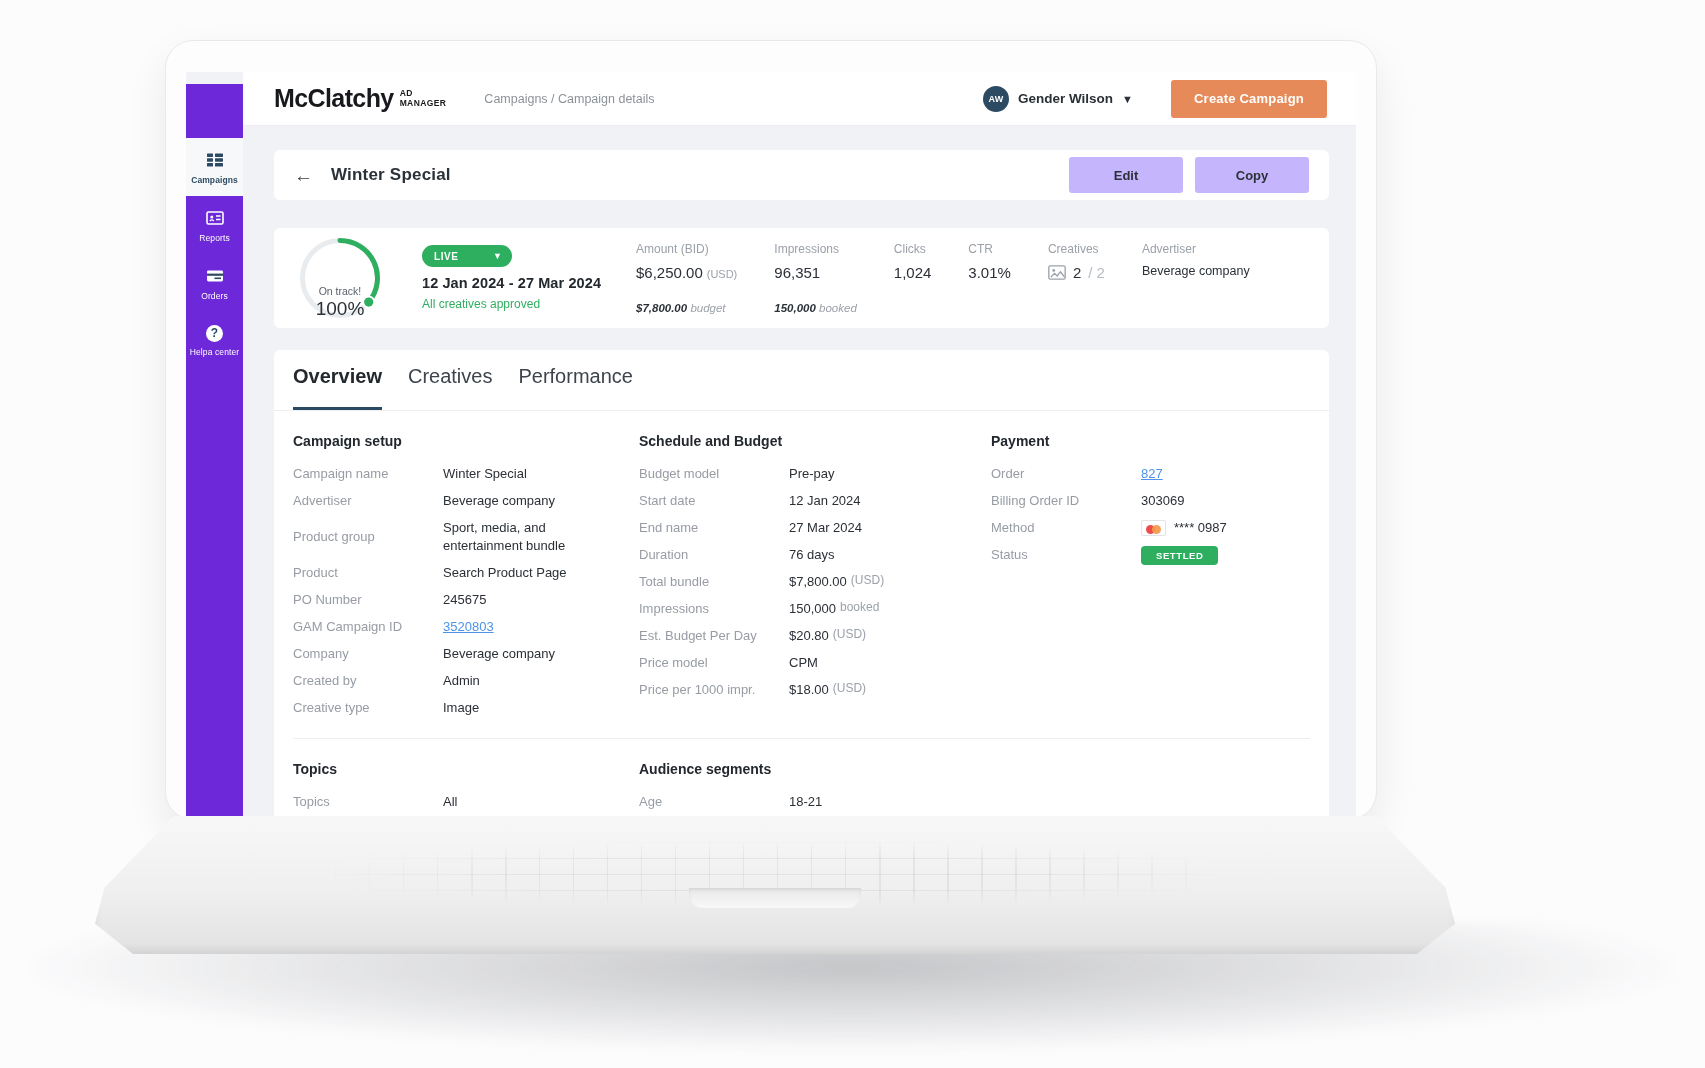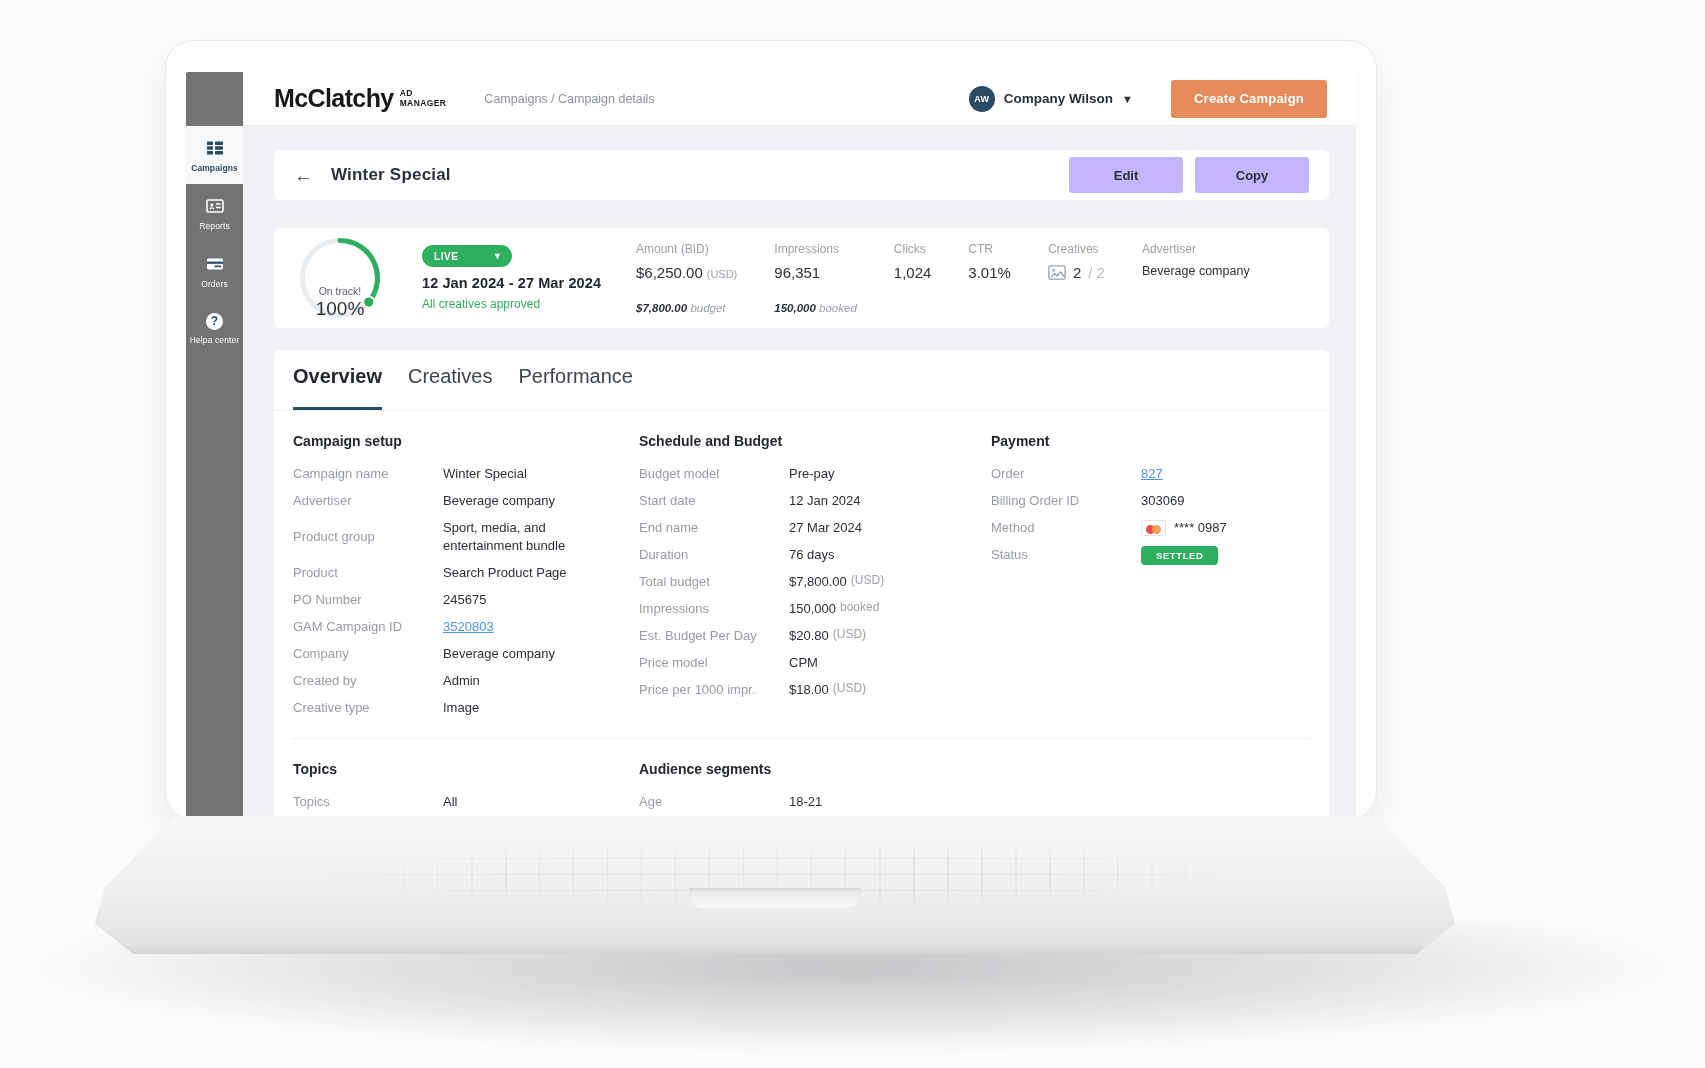--- a/index.html
+++ b/index.html
@@ -23,21 +23,21 @@
     background:
       repeating-linear-gradient(to right, rgba(120,125,130,.22) 0 1.5px, transparent 1.5px 34px),
       repeating-linear-gradient(to bottom, rgba(120,125,130,.22) 0 1.5px, transparent 1.5px 16px);
     -webkit-mask-image:radial-gradient(ellipse at center, #000 40%, transparent 78%);
     mask-image:radial-gradient(ellipse at center, #000 40%, transparent 78%); }
   .scoop { position:absolute; left:50%; top:72px; transform:translateX(-50%); width:172px; height:20px;
     background:linear-gradient(#e7e7e7, #f9f9f9); border-radius:0 0 14px 14px;
     box-shadow:inset 0 2px 3px rgba(0,0,0,.08); }
 
   
-  .sidebar { position:absolute; left:0; top:0; width:57px; height:100%; background:#737373; z-index:5; }
+  .sidebar { position:absolute; left:0; top:12px; width:57px; height:100%; background:#6d28d9; z-index:5; }
   .side-item { width:57px; height:58px; display:flex; flex-direction:column; align-items:center; justify-content:center; gap:5px; cursor:pointer; }
   .side-item.first { margin-top:54px; }
   .side-item .lbl { font-size:8.5px; color:#ffffff; letter-spacing:.1px; }
   .side-item.active { background:#f7f8f9; }
   .side-item.active .lbl { color:#2d4a63; font-weight:bold; }
   .side-icon { width:20px; height:20px; display:block; }
   .help-bubble { width:17px; height:17px; border-radius:50%; background:#ffffff; color:#2d4a63;
     font-size:12px; font-weight:bold; text-align:center; line-height:17px; }
 
   .topbar { position:absolute; left:57px; top:0; right:0; height:54px; background:#ffffff;
@@ -160,21 +160,21 @@
         <div class="logo">
           <span class="logo-main">McClatchy</span>
           <span class="logo-sub">
             <span>AD</span>
             <span>MANAGER</span>
           </span>
         </div>
         <span class="breadcrumb">Campaigns / Campaign details</span>
         <div class="top-right">
           <div class="avatar">AW</div>
-          <span class="user-name">Company Wilson</span>
+          <span class="user-name">Gender Wilson</span>
           <span class="caret">▼</span>
           <button class="btn-primary">Create Campaign</button>
         </div>
       </header>
 
       <main class="main">
 
         <div class="card title-bar">
           <span class="back-arrow">←</span>
           <span class="page-title">Winter Special</span>
@@ -306,21 +306,21 @@
                 </div>
               <div class="kv">
                   <span class="kv-label">End name</span>
                   <span class="kv-value">27 Mar 2024</span>
                 </div>
               <div class="kv">
                   <span class="kv-label">Duration</span>
                   <span class="kv-value">76 days</span>
                 </div>
               <div class="kv">
-                  <span class="kv-label">Total budget</span>
+                  <span class="kv-label">Total bundle</span>
                   <span class="kv-value" style="padding-right:0;">$7,800.00</span>
                   <span class="kv-suffix">(USD)</span>
                 </div>
               <div class="kv">
                   <span class="kv-label">Impressions</span>
                   <span class="kv-value" style="padding-right:0;">150,000</span>
                   <span class="kv-suffix">booked</span>
                 </div>
               <div class="kv">
                   <span class="kv-label">Est. Budget Per Day</span>

